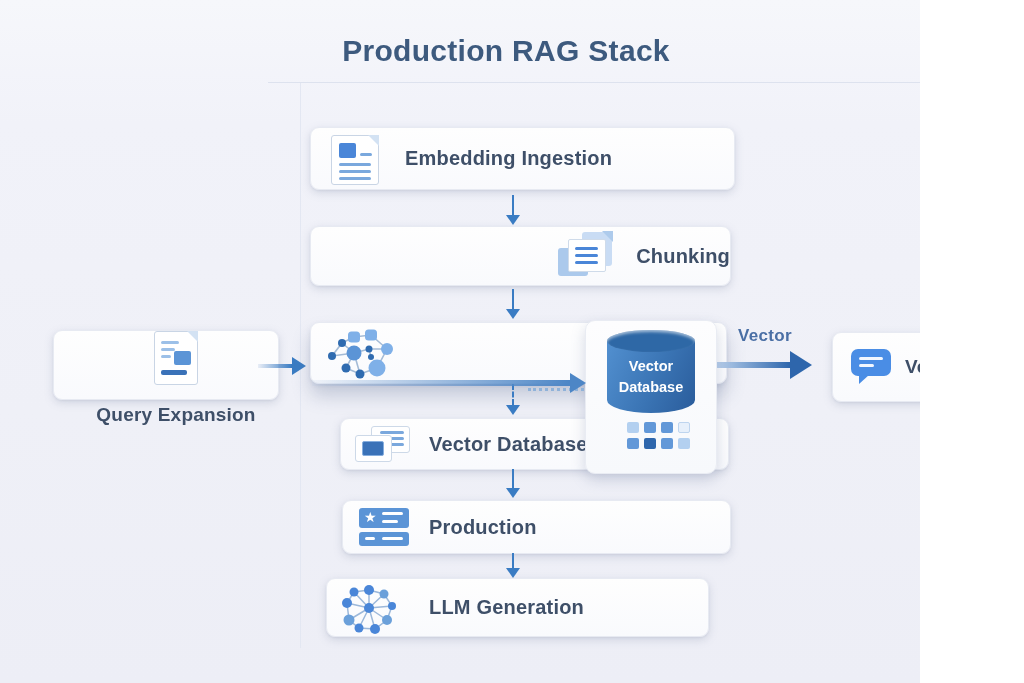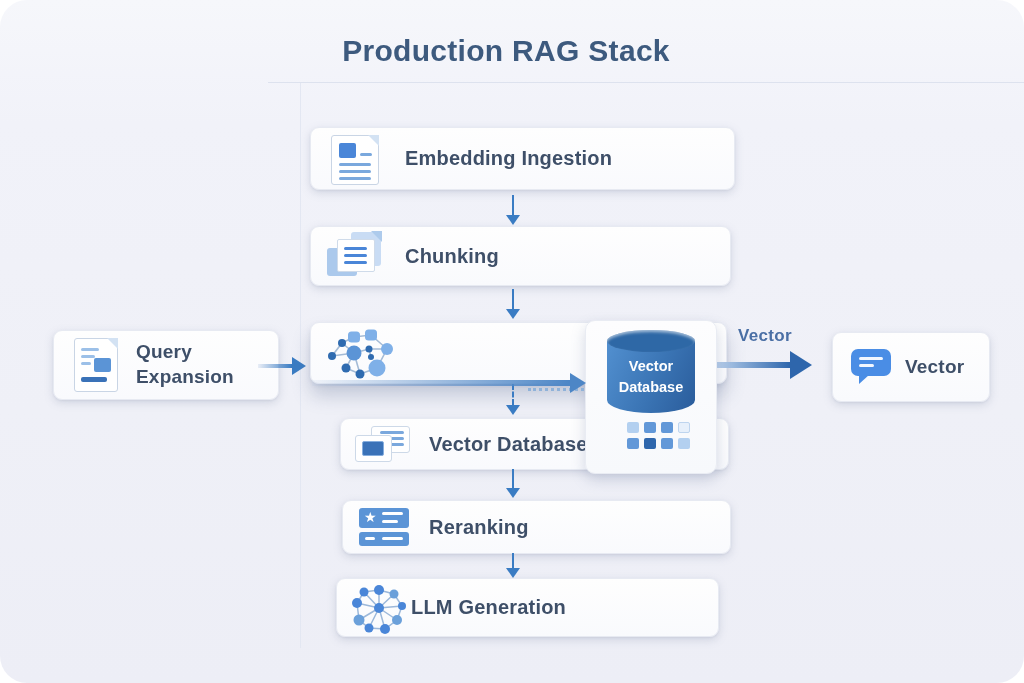--- a/index.html
+++ b/index.html
@@ -1,39 +1,39 @@
 <!DOCTYPE html>
 <html style="--accent: #3a7cc3; --title-color: #3d5a7e; --label-color: #3e4f68; --merge-color: #4a6fa5; --box-border: #e7eaf2; --icon-blue: #4a86d8; --bar-blue: #5b94d6; --bubble-blue: #4a8de5; --cylinder-dark: #2a5c9b; --cylinder-light: #5290d0;"><head>
 <meta charset="utf-8">
 <style>
   html,body{margin:0;padding:0;}
   body{font-family:"Liberation Sans", sans-serif;}
-  #canvas{position:relative;width:1024px;height:683px;overflow:hidden;
-          background:linear-gradient(180deg,#f6f7fb 0%,#f1f2f9 18%,#eff0f7 60%,#edeef6 100%);border-radius:27px;}
+  #canvas{position:relative;width:920px;height:683px;overflow:hidden;
+          background:linear-gradient(180deg,#f6f7fb 0%,#f1f2f9 18%,#eff0f7 60%,#edeef6 100%);}
   
   .hline{position:absolute;left:268px;top:82px;width:756px;height:1px;background:#dde2ee;}
   .vline{position:absolute;left:300px;top:83px;width:1px;height:565px;background:#e3e7f2;}
 
   .title{position:absolute;left:0;top:34px;width:1012px;text-align:center;
          font-size:30px;font-weight:700;color:var(--title-color);letter-spacing:.3px;}
 
   .box{position:absolute;display:flex;align-items:center;
        background:linear-gradient(180deg,#fefefe,#f9fafd);
        border:1px solid var(--box-border);border-radius:9px;
        box-shadow:0 3px 9px rgba(125,135,165,.25),0 1px 2px rgba(125,135,165,.12);}
   .box .label{font-size:20px;font-weight:600;color:var(--label-color);letter-spacing:.2px;}
 
   #box-doc{left:310px;top:127px;width:403px;height:61px;padding-left:20px;gap:26px;}
-  #box-chunk{left:310px;top:226px;width:403px;height:58px;padding-left:16px;gap:20px;}
+  #box-chunk{left:310px;top:226px;width:403px;height:58px;padding-left:16px;gap:20px;justify-content:flex-end;}
   #box-embed{left:310px;top:322px;width:403px;height:60px;padding-left:12px;gap:12px;z-index:2;
              box-shadow:0 12px 18px rgba(105,120,155,.32),0 2px 4px rgba(105,120,155,.15);}
   #box-vdb{left:340px;top:418px;width:373px;height:50px;padding-left:14px;gap:20px;}
   #box-rerank{left:342px;top:500px;width:371px;height:52px;padding-left:16px;gap:20px;}
-  #box-llm{left:336px;top:578px;width:369px;height:57px;padding-left:12px;gap:0;}
-  #box-qexp{left:53px;top:330px;width:204px;height:68px;padding-left:20px;gap:18px;}
+  #box-llm{left:326px;top:578px;width:369px;height:57px;padding-left:12px;gap:28px;}
+  #box-qexp{left:53px;top:330px;width:204px;height:68px;padding-left:20px;gap:18px;flex-direction:column;}
   #box-qexp .label{font-size:19px;line-height:1.3;}
   #box-query{left:832px;top:332px;width:138px;height:68px;padding-left:18px;gap:12px;z-index:4;}
   #box-query .label{font-size:19px;}
 
   
   .icon{position:relative;flex:0 0 auto;}
   .page{position:relative;background:#ffffff;border:1.5px solid #c9d5e5;border-radius:3px;}
   .fold{position:absolute;top:-1px;right:-1px;width:0;height:0;
         border-top:11px solid #d3e2f3;border-left:11px solid transparent;}
   .ln{position:absolute;height:3px;border-radius:2px;background:#7aa8dd;}
@@ -277,21 +277,21 @@
       <div class="rr-bar" style="top:2px;height:20px;">
         <div class="rr-star">★</div>
         <div class="rr-ln" style="left:23px;top:4px;width:21px;"></div>
         <div class="rr-ln" style="left:23px;top:12px;width:16px;"></div>
       </div>
       <div class="rr-bar" style="top:26px;height:14px;">
         <div class="rr-ln" style="left:6px;top:5px;width:10px;"></div>
         <div class="rr-ln" style="left:23px;top:5px;width:21px;"></div>
       </div>
     </div>
-    <div class="label">Reranking</div>
+    <div class="label">Production</div>
   </div>
 
   <div class="varrow" id="arr-4">
       <div class="shaft"></div>
       <div class="head"></div>
     </div>
 
   <div class="box" id="box-llm">
     <div class="icon" id="icon-llm">
       <svg width="62" height="54" viewBox="0 0 62 54">

